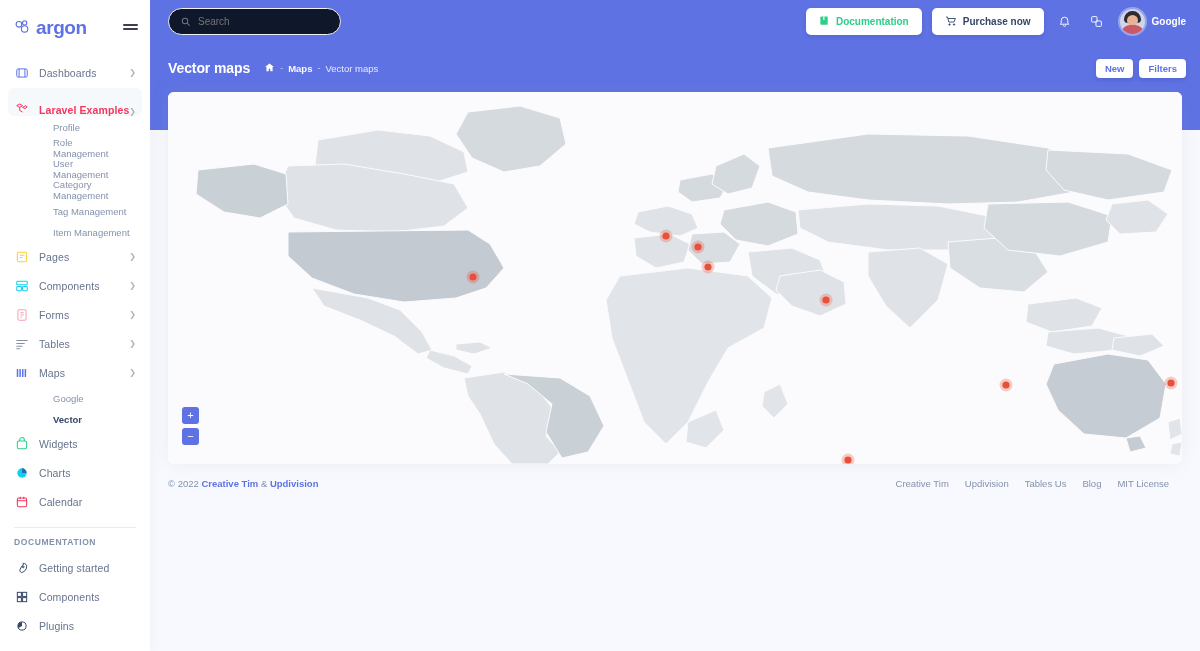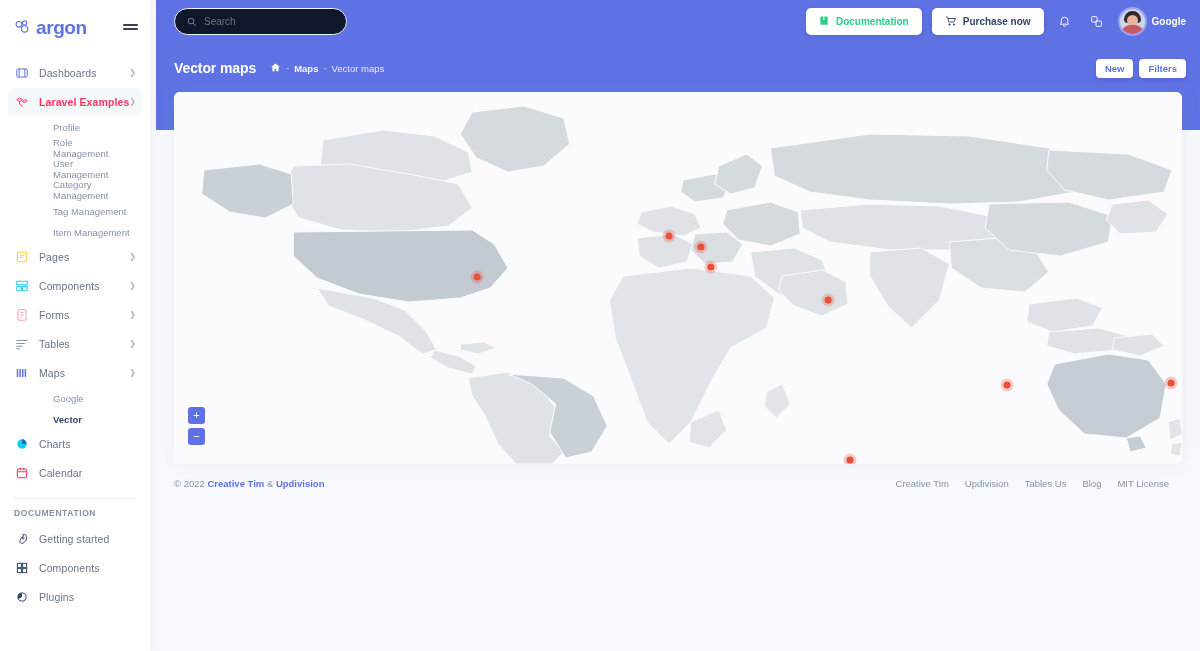--- a/index.html
+++ b/index.html
@@ -2,21 +2,21 @@
 <html><head>
 <meta charset="utf-8">
 <style>
   * { box-sizing: border-box; margin: 0; padding: 0; }
   html, body {
     width: 1200px; height: 651px;
     font-family: "Liberation Sans", sans-serif;
     background: #f8f9fe;
     overflow: hidden;
   }
-  .app { position: relative; width: 1200px; height: 516px; display: flex; gap: 6px; }
+  .app { position: relative; width: 1200px; height: 516px; display: flex; }
 
   
   .sidebar {
     width: 150px; height: 651px;
     background: #ffffff;
     box-shadow: 0 0 12px rgba(136,152,170,.10);
     position: relative; z-index: 5;
     overflow: hidden;
     flex: 0 0 150px;
   }
@@ -49,21 +49,21 @@
     display: flex; align-items: center; justify-content: center;
     flex: 0 0 16px;
   }
   .nav-item .lbl {
     font-size: 10.5px; color: #67748e; white-space: nowrap;
     letter-spacing: .1px;
   }
   .nav-item .caret {
     margin-left: auto; color: #adb5bd; font-size: 8px; line-height: 1;
   }
-  .nav-item.active { background: #f6f9fc; }
+  .nav-item.active { background: #f6f9fc; align-items: flex-end; }
   .nav-item.active .lbl { color: #f5365c; font-weight: 600; }
 
   .sub-item {
     display: flex; align-items: center; height: 20px;
     padding-left: 33px; margin: 1px 20px; cursor: pointer;
     border-radius: 6px;
   }
   .sub-item .lbl { font-size: 9.5px; color: #8392ab; }
   .sub-item.current .lbl { color: #344767; font-weight: 600; }
 
@@ -296,20 +296,29 @@
         <span class="lbl">Maps</span>
         <span class="caret">❯</span>
       </div>
       <div class="sub-item">
         <span class="lbl">Google</span>
         </div>
       <div class="sub-item current">
         <span class="lbl">Vector</span>
         </div>
 
+      <div class="nav-item">
+        <span class="ic">
+          <svg viewBox="0 0 24 24" width="14" height="14" fill="none" stroke="#2dce89" stroke-width="1.8">
+            <rect x="4" y="7" width="16" height="13" rx="2.5"></rect>
+              <path d="M8 7V5a4 4 0 018 0v2"></path>
+          </svg>
+        </span>
+        <span class="lbl">Widgets</span>
+      </div>
 
       <div class="nav-item">
         <span class="ic">
           <svg viewBox="0 0 24 24" width="14" height="14">
             <circle cx="12" cy="12" r="8" fill="#11cdef"></circle>
               <path d="M12 12V4a8 8 0 018 8z" fill="#1f6fb5"></path>
           </svg>
         </span>
         <span class="lbl">Charts</span>
       </div>

